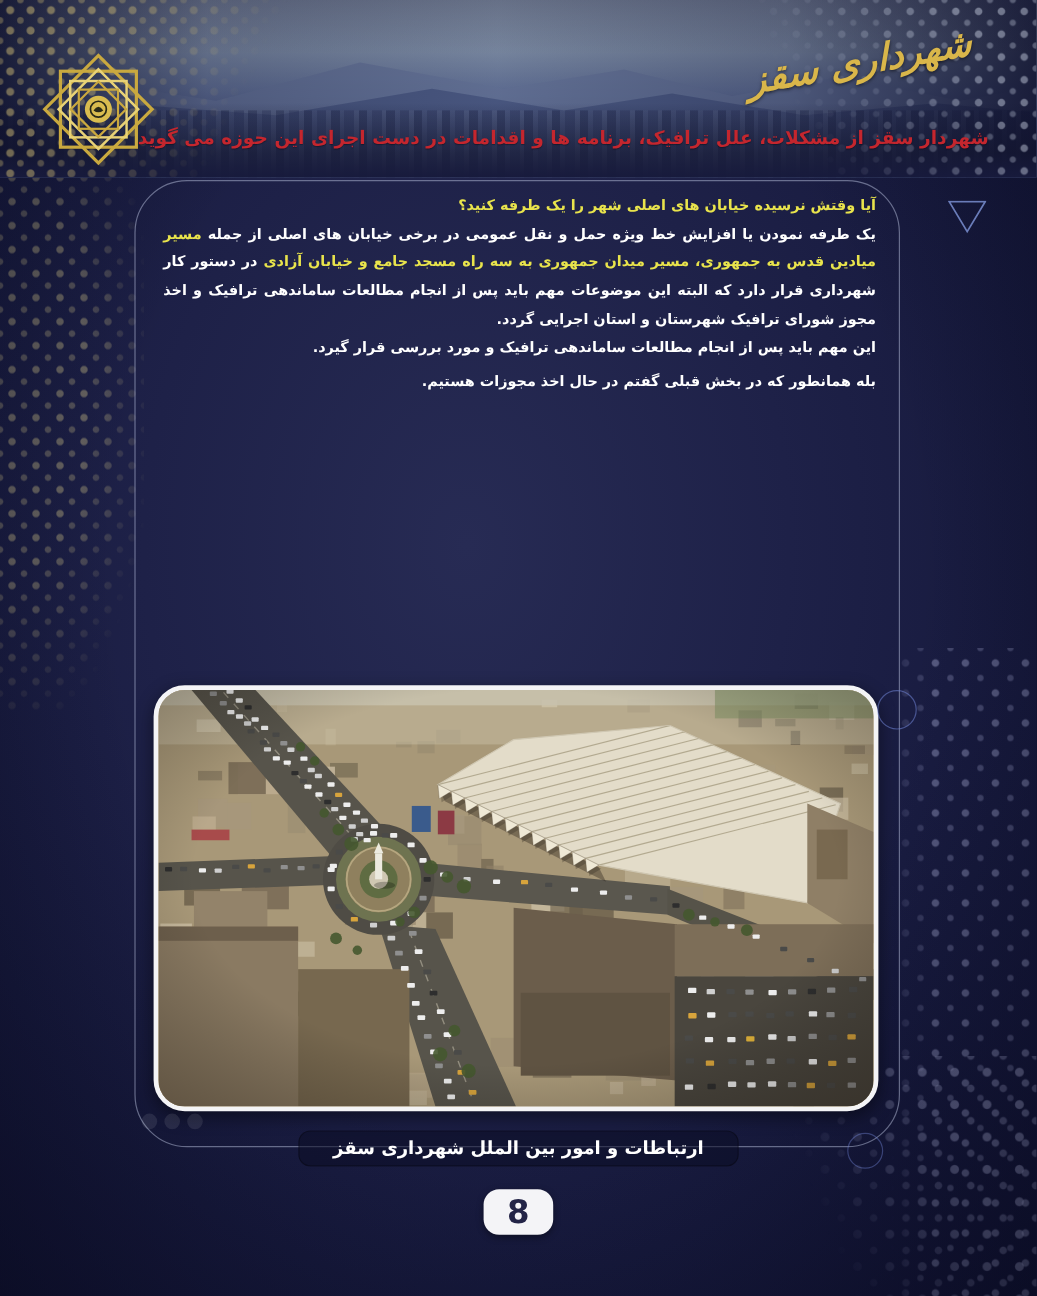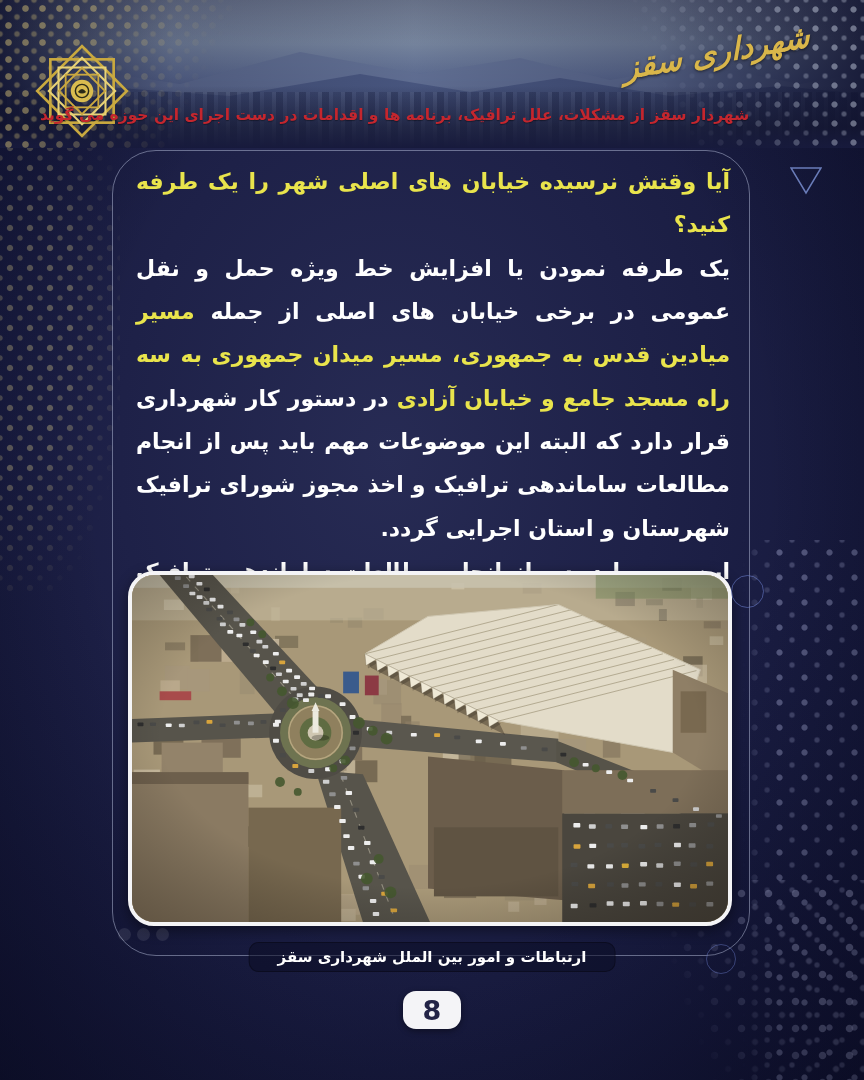--- a/index.html
+++ b/index.html
@@ -84,34 +84,34 @@
   }
   .logo{position:absolute;left:28px;top:42px;width:108px;height:98px;z-index:5;}
   .calligraphy{
     position:absolute;right:18px;top:34px;width:256px;height:78px;z-index:5;
     color:#d9b64a;font-size:31px;font-weight:bold;font-style:italic;
     text-align:center;transform:rotate(-10deg) skewX(-6deg);
     direction:rtl;text-shadow:0 1px 3px rgba(0,0,0,.55);
   }
   .header-title{
     position:absolute;left:40px;top:100px;width:784px;height:30px;line-height:30px;z-index:5;
-    text-align:left;direction:rtl;white-space:nowrap;
+    text-align:right;direction:rtl;white-space:nowrap;
     color:#c4262e;font-size:15.5px;font-weight:bold;
     text-shadow:0 1px 1px rgba(0,0,0,.35);
   }
   
   .panel-border{
     position:absolute;left:112px;top:150px;width:638px;height:806px;
     border:1.5px solid rgba(214,224,250,.42);border-radius:44px;
     pointer-events:none;
   }
   .qa-text{
     position:absolute;left:136px;top:160px;width:594px;
     direction:rtl;text-align:justify;
-    color:#ffffff;font-size:22px;font-weight:bold;line-height:1.97;
+    color:#ffffff;font-size:12px;font-weight:bold;line-height:1.97;
   }
   .qa-text p{margin:0;}
   .qa-text .q, .qa-text .hl{color:#e9e44c;}
   .qa-text .a-last{margin-top:5px;}
   
   .photo{
     position:absolute;left:128px;top:571px;width:604px;height:355px;
     border:4px solid #f4f4f6;border-radius:26px;overflow:hidden;
     background:#a89878;box-shadow:0 4px 14px rgba(0,0,0,.45);
   }

